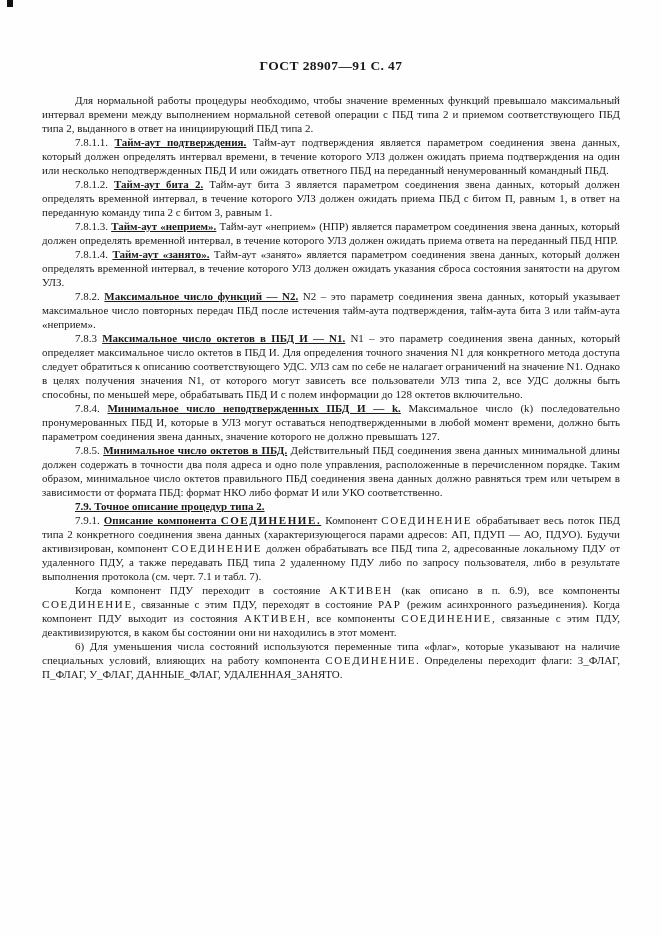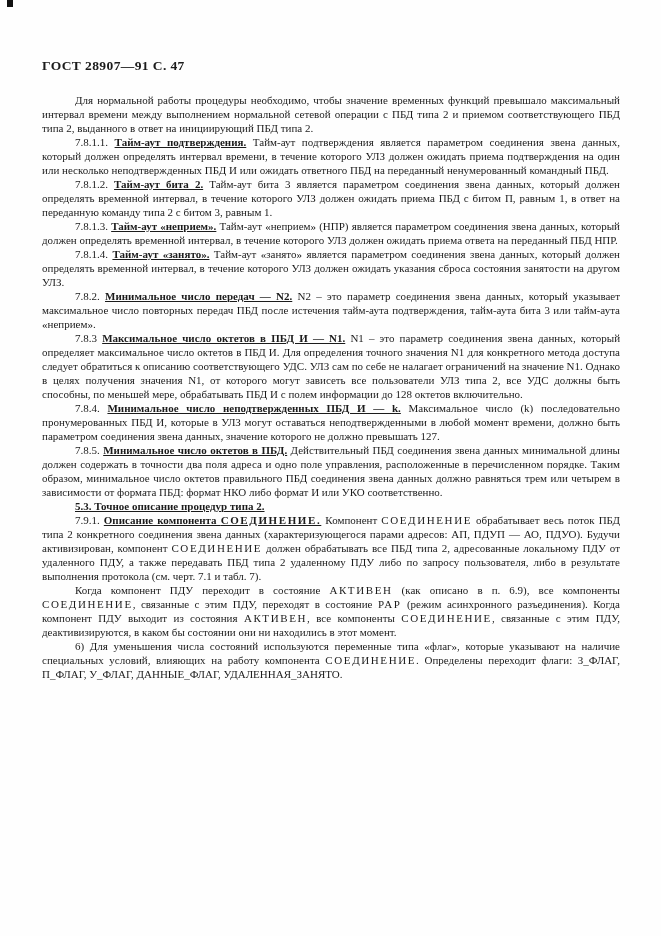--- a/index.html
+++ b/index.html
@@ -23,21 +23,21 @@
     top: 0;
     width: 6px;
     height: 7px;
     background: #111;
   }
   .running-head {
     position: absolute;
     top: 58px;
     left: 42px;
     right: 41px;
-    text-align: left;
+    text-align: center;
     font-weight: bold;
     font-size: 13.5px;
     letter-spacing: 0.4px;
     white-space: nowrap;
   }
   .doc-body {
     position: absolute;
     top: 93px;
     left: 42px;
     width: 578px;
@@ -58,22 +58,22 @@
 
 <div class="page">
   <div class="scan-artifact"></div>
   <div class="running-head">ГОСТ 28907—91 С. 47</div>
   <div class="doc-body">
       <p class="para"><span>Для нормальной работы процедуры необходимо, чтобы значение временных функций превышало максимальный интервал времени между выполнением нормальной сетевой операции с ПБД типа 2 и приемом соответствующего ПБД типа 2, выданного в ответ на инициирующий ПБД типа 2.</span></p>
       <p class="para"><span>7.8.1.1. </span><span class="bold">Тайм-аут подтверждения.</span><span> Тайм-аут подтверждения является параметром соединения звена данных, который должен определять интервал времени, в течение которого УЛЗ должен ожидать приема подтверждения на один или несколько неподтвержденных ПБД И или ожидать ответного ПБД на переданный ненумерованный командный ПБД.</span></p>
       <p class="para"><span>7.8.1.2. </span><span class="bold">Тайм-аут бита 2.</span><span> Тайм-аут бита 3 является параметром соединения звена данных, который должен определять временной интервал, в течение которого УЛЗ должен ожидать приема ПБД с битом П, равным 1, в ответ на переданную команду типа 2 с битом 3, равным 1.</span></p>
       <p class="para"><span>7.8.1.3. </span><span class="bold">Тайм-аут «неприем».</span><span> Тайм-аут «неприем» (НПР) является параметром соединения звена данных, который должен определять временной интервал, в течение которого УЛЗ должен ожидать приема ответа на переданный ПБД НПР.</span></p>
       <p class="para"><span>7.8.1.4. </span><span class="bold">Тайм-аут «занято».</span><span> Тайм-аут «занято» является параметром соединения звена данных, который должен определять временной интервал, в течение которого УЛЗ должен ожидать указания сброса состояния занятости на другом УЛЗ.</span></p>
-      <p class="para"><span>7.8.2. </span><span class="bold">Минимальное число передач — N2.</span><span> N2 – это параметр соединения звена данных, который указывает максимальное число повторных передач ПБД после истечения тайм-аута подтверждения, тайм-аута бита 3 или тайм-аута «неприем».</span></p>
+      <p class="para"><span>7.8.2. </span><span class="bold">Максимальное число функций — N2.</span><span> N2 – это параметр соединения звена данных, который указывает максимальное число повторных передач ПБД после истечения тайм-аута подтверждения, тайм-аута бита 3 или тайм-аута «неприем».</span></p>
       <p class="para"><span>7.8.3 </span><span class="bold">Максимальное число октетов в ПБД И — N1.</span><span> N1 – это параметр соединения звена данных, который определяет максимальное число октетов в ПБД И. Для определения точного значения N1 для конкретного метода доступа следует обратиться к описанию соответствующего УДС. УЛЗ сам по себе не налагает ограничений на значение N1. Однако в целях получения значения N1, от которого могут зависеть все пользователи УЛЗ типа 2, все УДС должны быть способны, по меньшей мере, обрабатывать ПБД И с полем информации до 128 октетов включительно.</span></p>
       <p class="para"><span>7.8.4. </span><span class="bold">Минимальное число неподтвержденных ПБД И — k.</span><span> Максимальное число (k) последовательно пронумерованных ПБД И, которые в УЛЗ могут оставаться неподтвержденными в любой момент времени, должно быть параметром соединения звена данных, значение которого не должно превышать 127.</span></p>
       <p class="para"><span>7.8.5. </span><span class="bold">Минимальное число октетов в ПБД.</span><span> Действительный ПБД соединения звена данных минимальной длины должен содержать в точности два поля адреса и одно поле управления, расположенные в перечисленном порядке. Таким образом, минимальное число октетов правильного ПБД соединения звена данных должно равняться трем или четырем в зависимости от формата ПБД: формат НКО либо формат И или УКО соответственно.</span></p>
-      <p class="para"><span class="bold">5.3. Точное описание процедур типа 2.</span></p>
+      <p class="para"><span class="bold">7.9. Точное описание процедур типа 2.</span></p>
       <p class="para"><span>7.9.1. </span><span class="bold">Описание компонента </span><span class="bold spaced">СОЕДИНЕНИЕ.</span><span> Компонент </span><span class="spaced">СОЕДИНЕНИЕ</span><span> обрабатывает весь поток ПБД типа 2 конкретного соединения звена данных (характеризующегося парами адресов: АП, ПДУП — АО, ПДУО). Будучи активизирован, компонент </span><span class="spaced">СОЕДИНЕНИЕ</span><span> должен обрабатывать все ПБД типа 2, адресованные локальному ПДУ от удаленного ПДУ, а также передавать ПБД типа 2 удаленному ПДУ либо по запросу пользователя, либо в результате выполнения протокола (см. черт. 7.1 и табл. 7).</span></p>
       <p class="para"><span>Когда компонент ПДУ переходит в состояние </span><span class="spaced">АКТИВЕН</span><span> (как описано в п. 6.9), все компоненты </span><span class="spaced">СОЕДИНЕНИЕ</span><span>, связанные с этим ПДУ, переходят в состояние </span><span class="spaced">РАР</span><span> (режим асинхронного разъединения). Когда компонент ПДУ выходит из состояния </span><span class="spaced">АКТИВЕН</span><span>, все компоненты </span><span class="spaced">СОЕДИНЕНИЕ</span><span>, связанные с этим ПДУ, деактивизируются, в каком бы состоянии они ни находились в этот момент.</span></p>
       <p class="para"><span>6) Для уменьшения числа состояний используются переменные типа «флаг», которые указывают на наличие специальных условий, влияющих на работу компонента </span><span class="spaced">СОЕДИНЕНИЕ</span><span>. Определены переходит флаги: З_ФЛАГ, П_ФЛАГ, У_ФЛАГ, ДАННЫЕ_ФЛАГ, УДАЛЕННАЯ_ЗАНЯТО.</span></p>
     </div>
 </div>
 
 </body></html>

